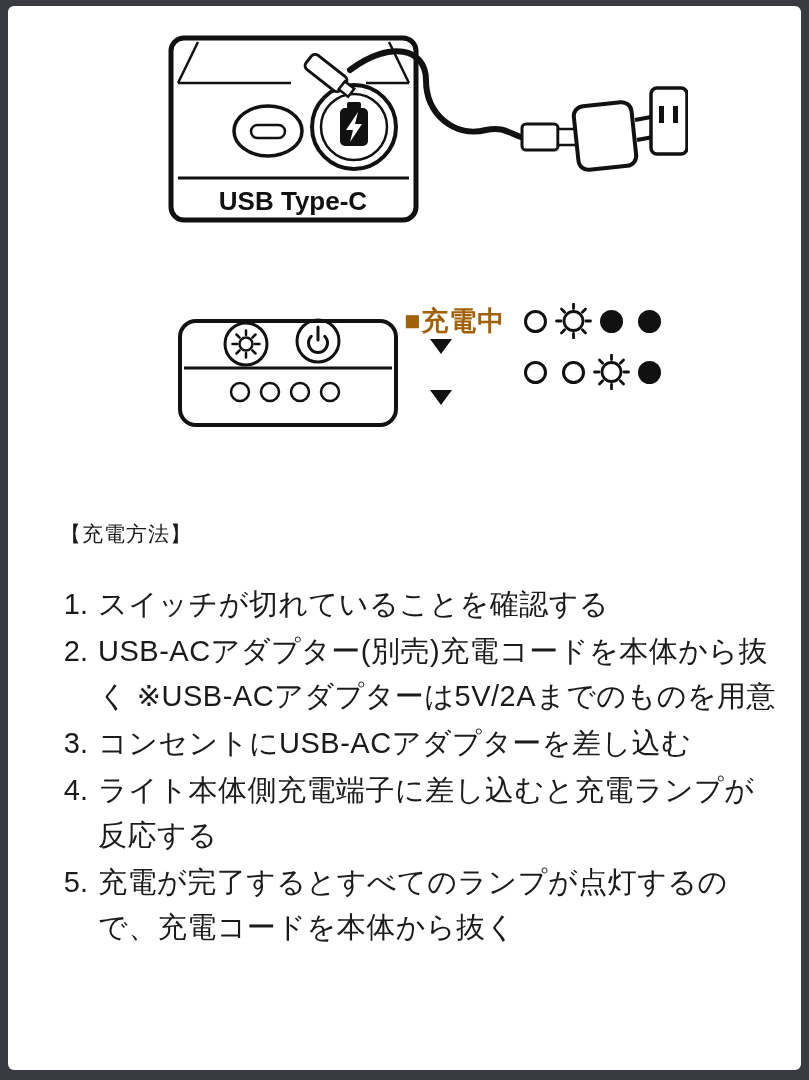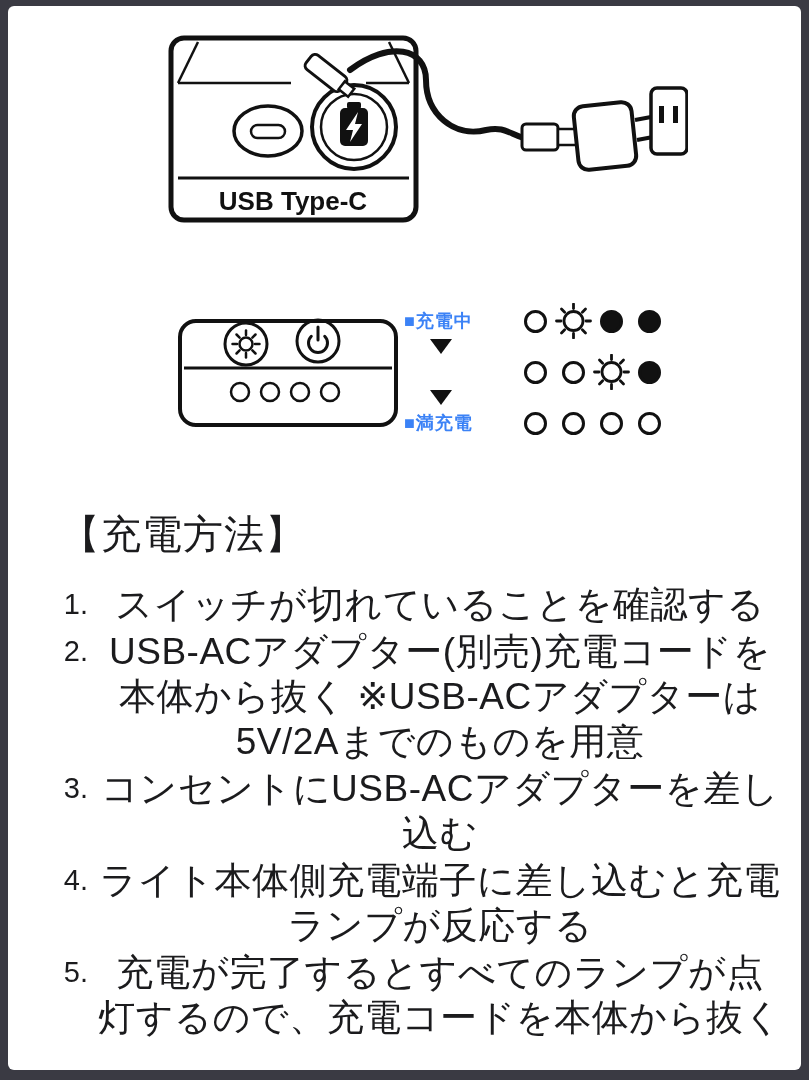--- a/index.html
+++ b/index.html
@@ -16,37 +16,37 @@
   }
   
   .top-diagram{position:absolute;left:150px;top:22px;width:530px;height:200px;}
   .top-diagram path,.top-diagram line,.top-diagram rect,.top-diagram circle,.top-diagram ellipse{vector-effect:none;}
   svg text{font-family:"Liberation Sans","DejaVu Sans",sans-serif;font-weight:bold;}
   
   .front-diagram{position:absolute;left:168px;top:310px;width:224px;height:115px;}
   
   .legend{position:absolute;left:396px;top:298px;width:290px;display:flex;flex-direction:column;}
   .legend-row{display:flex;align-items:center;height:34px;}
-  .legend-label{width:112px;font-weight:bold;font-size:18px;color:#3b82f6;letter-spacing:1px;white-space:nowrap;}
+  .legend-label{width:112px;font-weight:bold;font-size:27px;color:#a16207;letter-spacing:1px;white-space:nowrap;}
   .leds{display:flex;align-items:center;}
   .led-slot{width:38px;height:34px;display:flex;align-items:center;justify-content:center;}
   .led{width:23px;height:23px;border-radius:50%;box-sizing:border-box;}
   .led.open{border:3px solid #111;background:#fff;}
   .led.filled{border:3px solid #111;background:#111;}
   .legend-arrow{
     width:0;height:0;margin:1px 0 1px 26px;
     border-left:11px solid transparent;border-right:11px solid transparent;
     border-top:15px solid #111;
   }
   
-  .heading{position:absolute;left:52px;top:501px;font-size:40px;color:#1b1b1d;letter-spacing:1px;}
+  .heading{position:absolute;left:52px;top:514px;font-size:21px;color:#1b1b1d;letter-spacing:1px;}
   .list{position:absolute;left:40px;top:576px;width:734px;color:#1b1b1d;}
   .item{display:flex;margin-bottom:2px;}
   .item .num{flex:0 0 40px;text-align:right;margin-right:10px;font-size:29px;line-height:45px;}
-  .item .txt{flex:1;font-size:37px;line-height:45px;letter-spacing:0.5px;text-align:center;}
+  .item .txt{flex:1;font-size:29px;line-height:45px;letter-spacing:0.5px;}
 </style>
 </head>
 <body>
 
 <div class="frame">
   <div class="page">
 
     <svg class="top-diagram" viewBox="0 0 530 200">
 
       <g fill="none" stroke="#111">
@@ -187,37 +187,20 @@
                   <line x1="8.84" y1="-8.84" x2="12.02" y2="-12.02"></line>
                 </g>
               </svg>
             </span>
             <span class="led-slot">
               <span class="led filled"></span>
             </span>
           </div>
       </div>
       <div class="legend-arrow"></div>
-      <div class="legend-row">
-        <span class="legend-label">■満充電</span>
-        <div class="leds">
-            <span class="led-slot">
-              <span class="led open"></span>
-            </span>
-            <span class="led-slot">
-              <span class="led open"></span>
-            </span>
-            <span class="led-slot">
-              <span class="led open"></span>
-            </span>
-            <span class="led-slot">
-              <span class="led open"></span>
-            </span>
-          </div>
-      </div>
     </div>
 
     <div class="heading">【充電方法】</div>
 
     <div class="list">
       <div class="item">
         <span class="num">1.</span>
         <span class="txt">スイッチが切れていることを確認する</span>
       </div>
       <div class="item">

